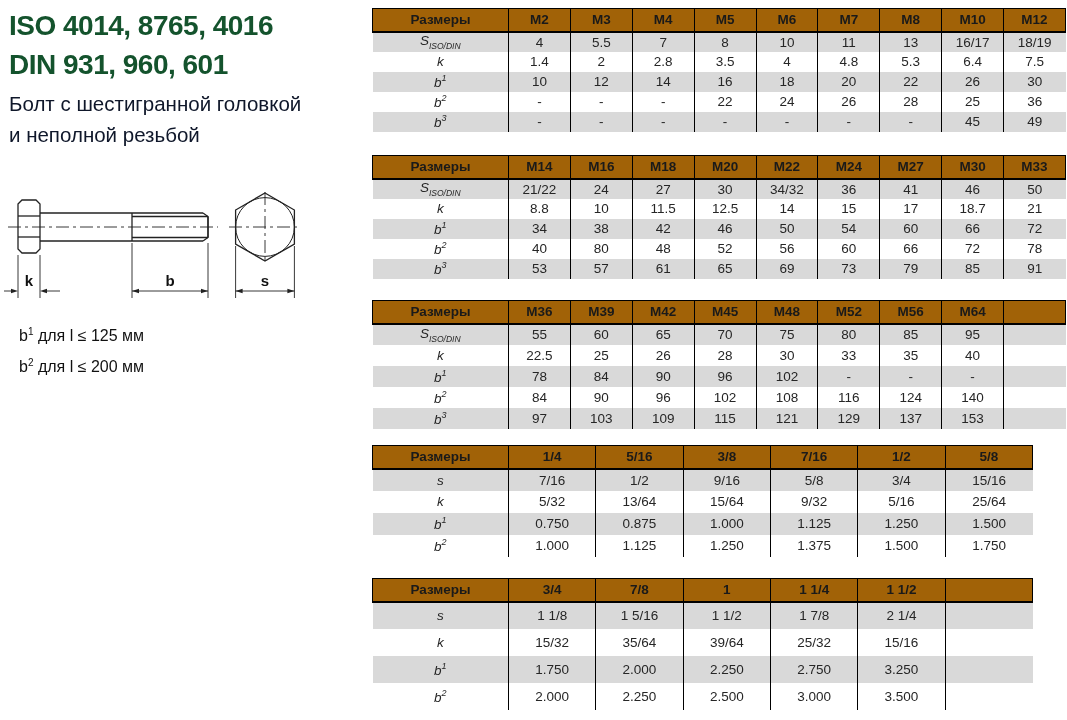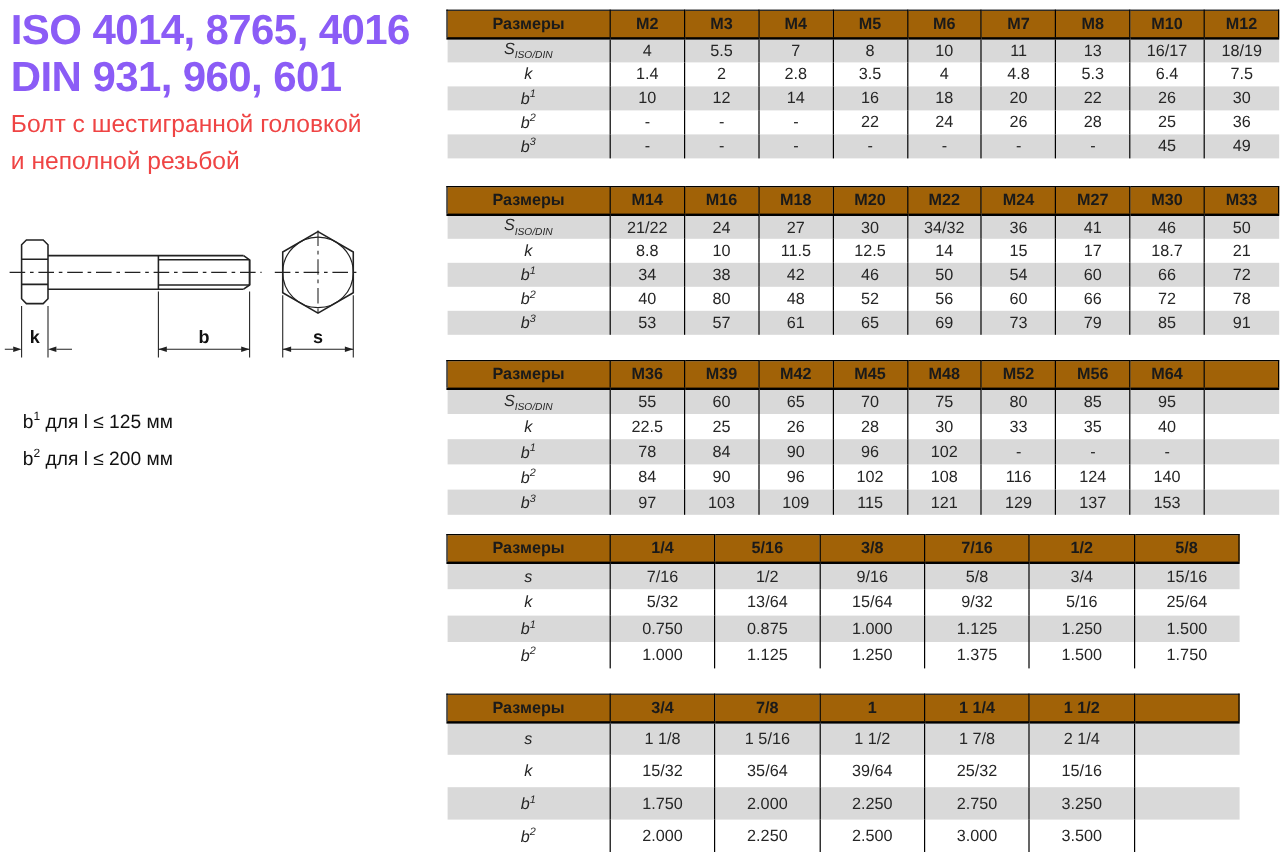--- a/index.html
+++ b/index.html
@@ -10,33 +10,33 @@
     font-family: "Liberation Sans", sans-serif;
     color: #1a1a1a;
     position: relative;
     overflow: hidden;
   }
 
   
   .left-panel { position: absolute; left: 0; top: 0; width: 372px; height: 720px; }
   .doc-title {
     position: absolute; left: 9px; top: 6px;
-    font-weight: bold; font-size: 35px; line-height: 39px;
-    letter-spacing: -0.5px; color: #8b5cf6;
+    font-weight: bold; font-size: 28px; line-height: 39px;
+    letter-spacing: -0.5px; color: #14532d;
     white-space: nowrap;
   }
   .doc-subtitle {
     position: absolute; left: 9px; top: 88px;
-    font-size: 20.5px; line-height: 31px; color: #ef4444;
+    font-size: 20.5px; line-height: 31px; color: #0f172a;
     white-space: nowrap;
   }
   .drawing-wrap { position: absolute; left: 2px; top: 190px; width: 310px; height: 115px; }
   .footnotes {
     position: absolute; left: 19px; top: 318px;
-    font-size: 16px; line-height: 27px; color: #111; margin-top: 16px;
+    font-size: 16px; line-height: 27px; color: #111;
   }
   .footnotes sup { font-size: 10px; }
   svg text.dim-label { font-family: "Liberation Sans", sans-serif; font-size: 15px; font-weight: bold; fill: #111; }
 
   
   .tables-panel { position: absolute; left: 372px; top: 0; width: 695px; height: 720px; }
   table.dim-table {
     position: absolute; left: 0;
     border-collapse: collapse; table-layout: fixed;
     font-size: 13.5px; color: #262626;

